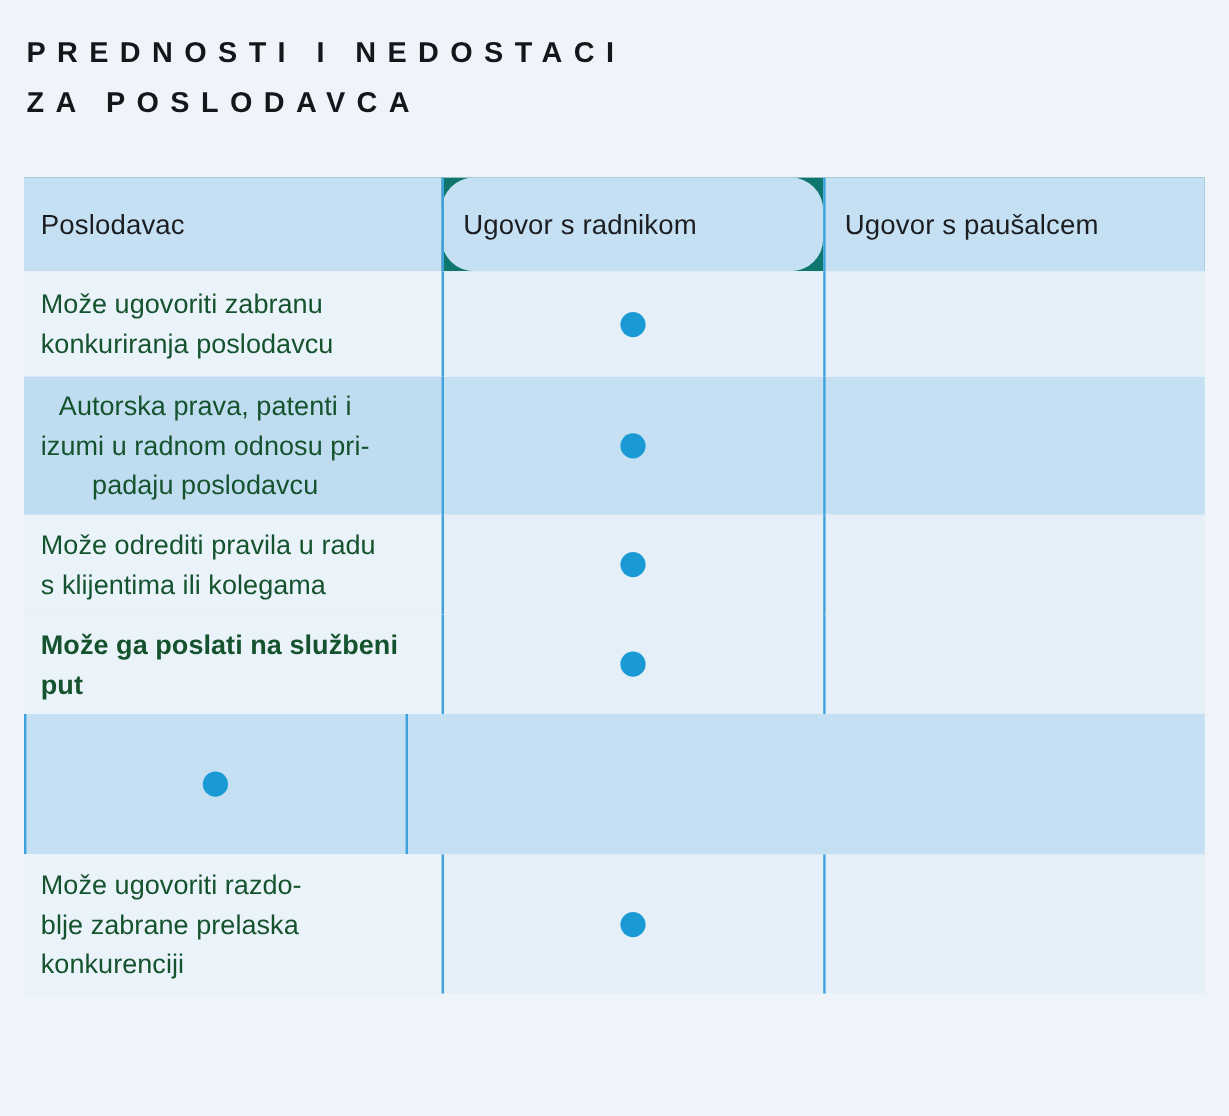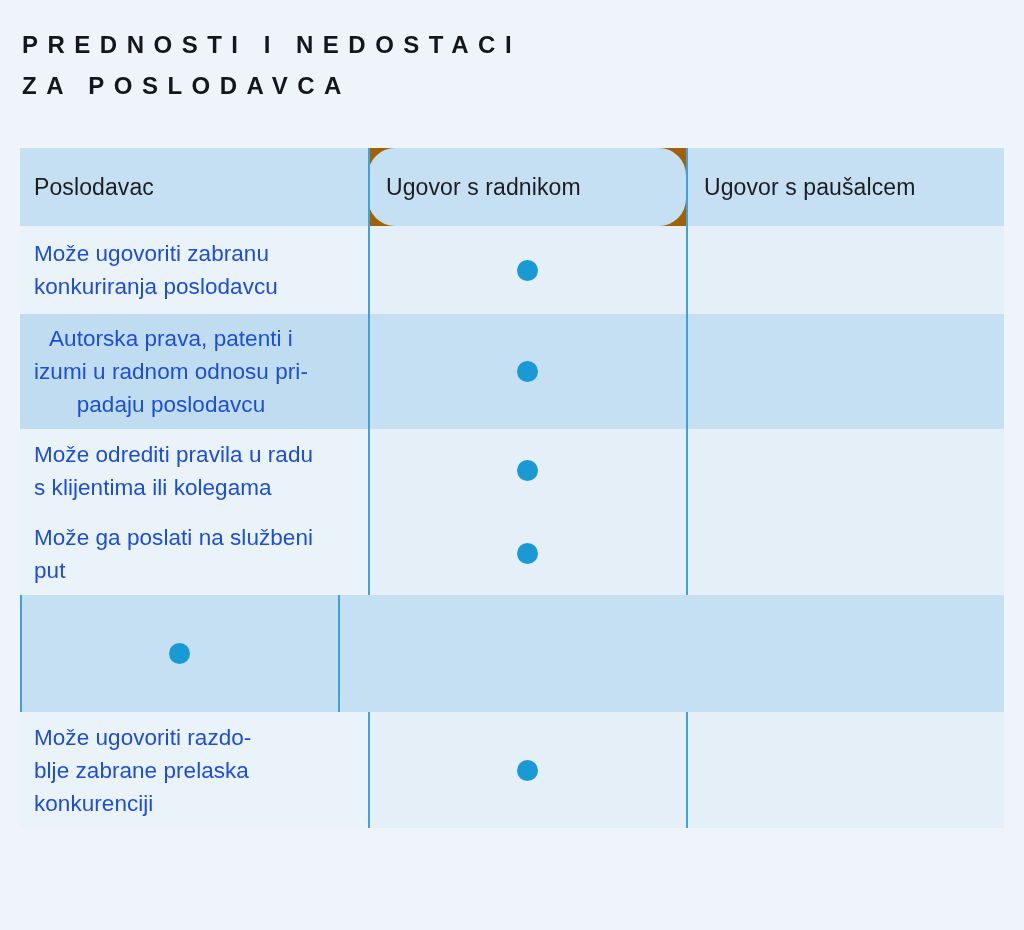--- a/index.html
+++ b/index.html
@@ -70,59 +70,59 @@
     content: "";
     position: absolute;
     left: 0;
     top: 0;
     bottom: 0;
     width: 2px;
     background: #3fa2dd;
   }
 
   
-  .row.header { height: 78px; background: #a16207; }
+  .row.header { height: 78px; background: #0f766e; }
   .row.header .cell.c0 { background: #c5e0f3; }
   .row.header .cell.c1,
   .row.header .cell.c2 { background: #c5e0f3; justify-content: flex-start; padding-left: 18px; }
   .hdr-text {
     font-size: 23px;
     color: #1b1d21;
     font-weight: normal;
     letter-spacing: 0.1px;
   }
 
   
   .row.light { background: #e4eff8; }
   .row.light .cell.c0 { background: #eaf2fa; }
   .row.dark  { background: #c5e0f3; }
   .row.dark  .cell.c0 { background: #c0dcf0; }
 
   .label {
     font-size: 22.5px;
     line-height: 33px;
-    color: #1d4ed8;
+    color: #14532d;
     letter-spacing: 0.05px;
     white-space: pre-line;
   }
 
   .dot {
     width: 21px;
     height: 21px;
     border-radius: 50%;
     background: #1a9ad4;
     display: block;
   }
 
   
   .h-r1 { height: 88px; }
   .h-r2 { height: 115px; text-align: center; }
   .h-r3 { height: 83px; }
   .h-r4 { height: 84px; }
-  .h-r5 { height: 83px; }
+  .h-r5 { height: 83px; font-weight: bold; }
   .h-r6 { height: 117px; }
   .h-r7 { height: 116px; }
 </style>
 </head>
 <body>
 
 <div class="page">
 
   <div class="title-block">
     <div class="title-line">PREDNOSTI I NEDOSTACI</div>

